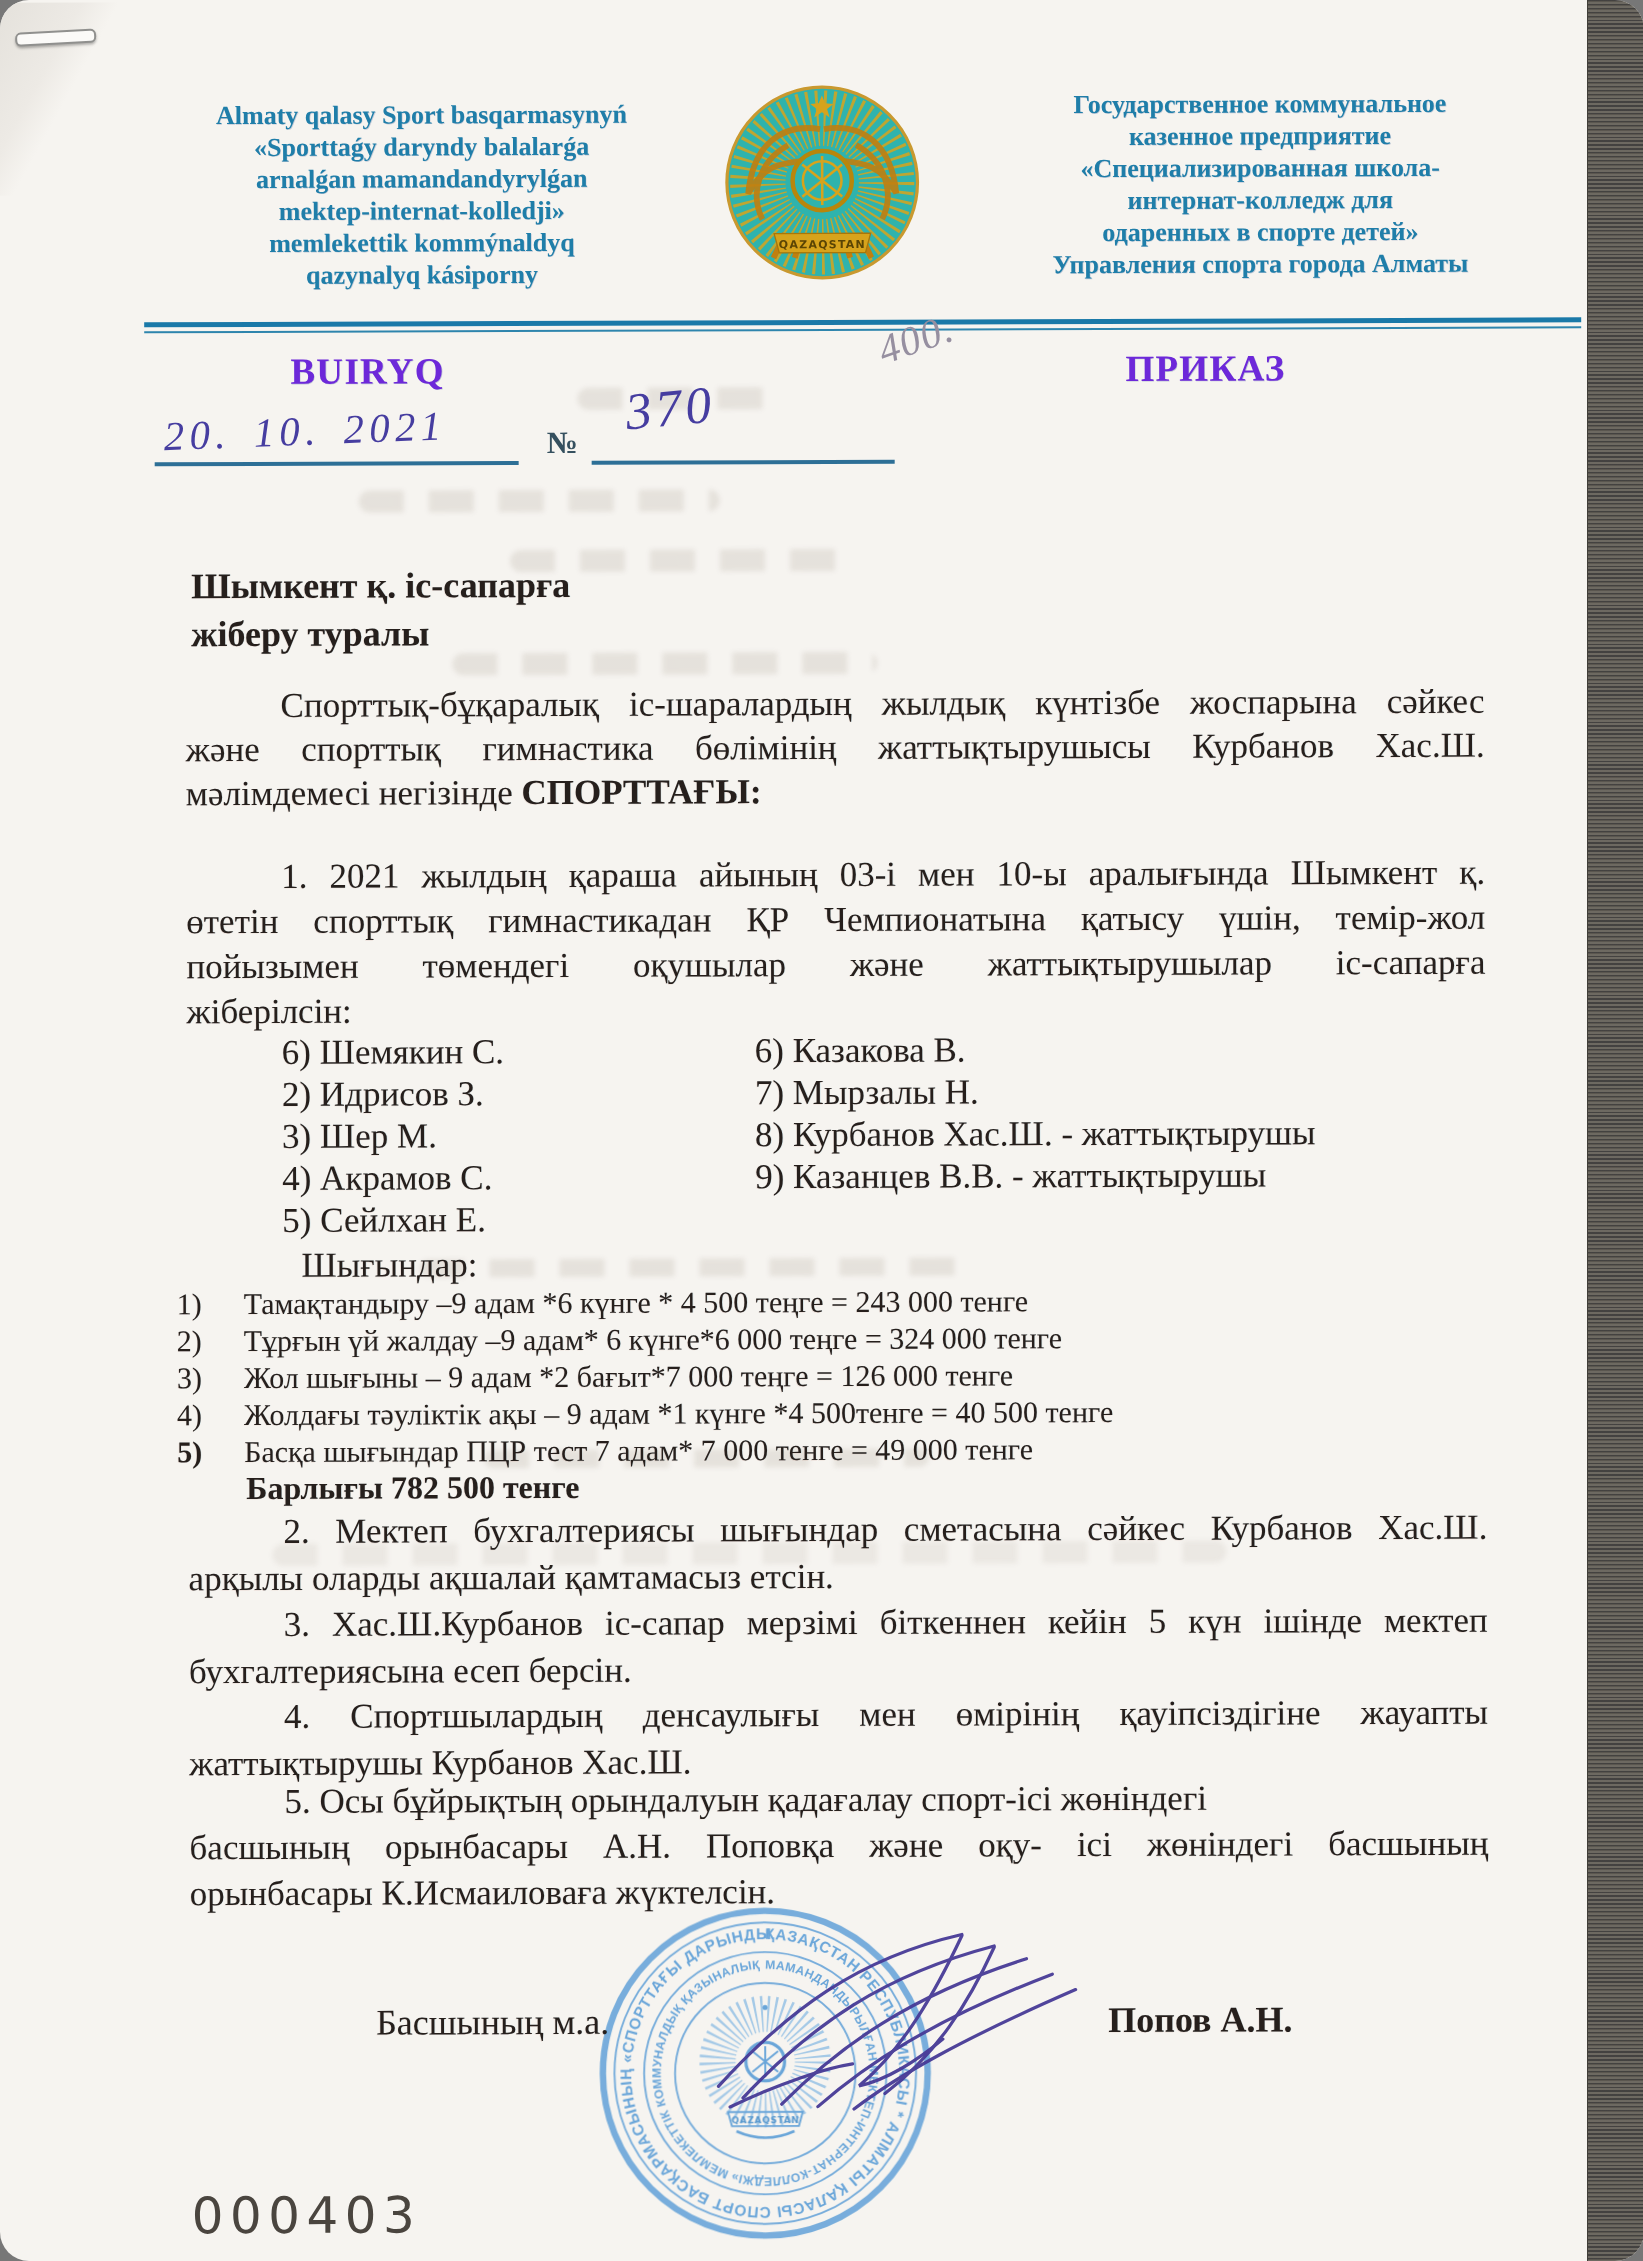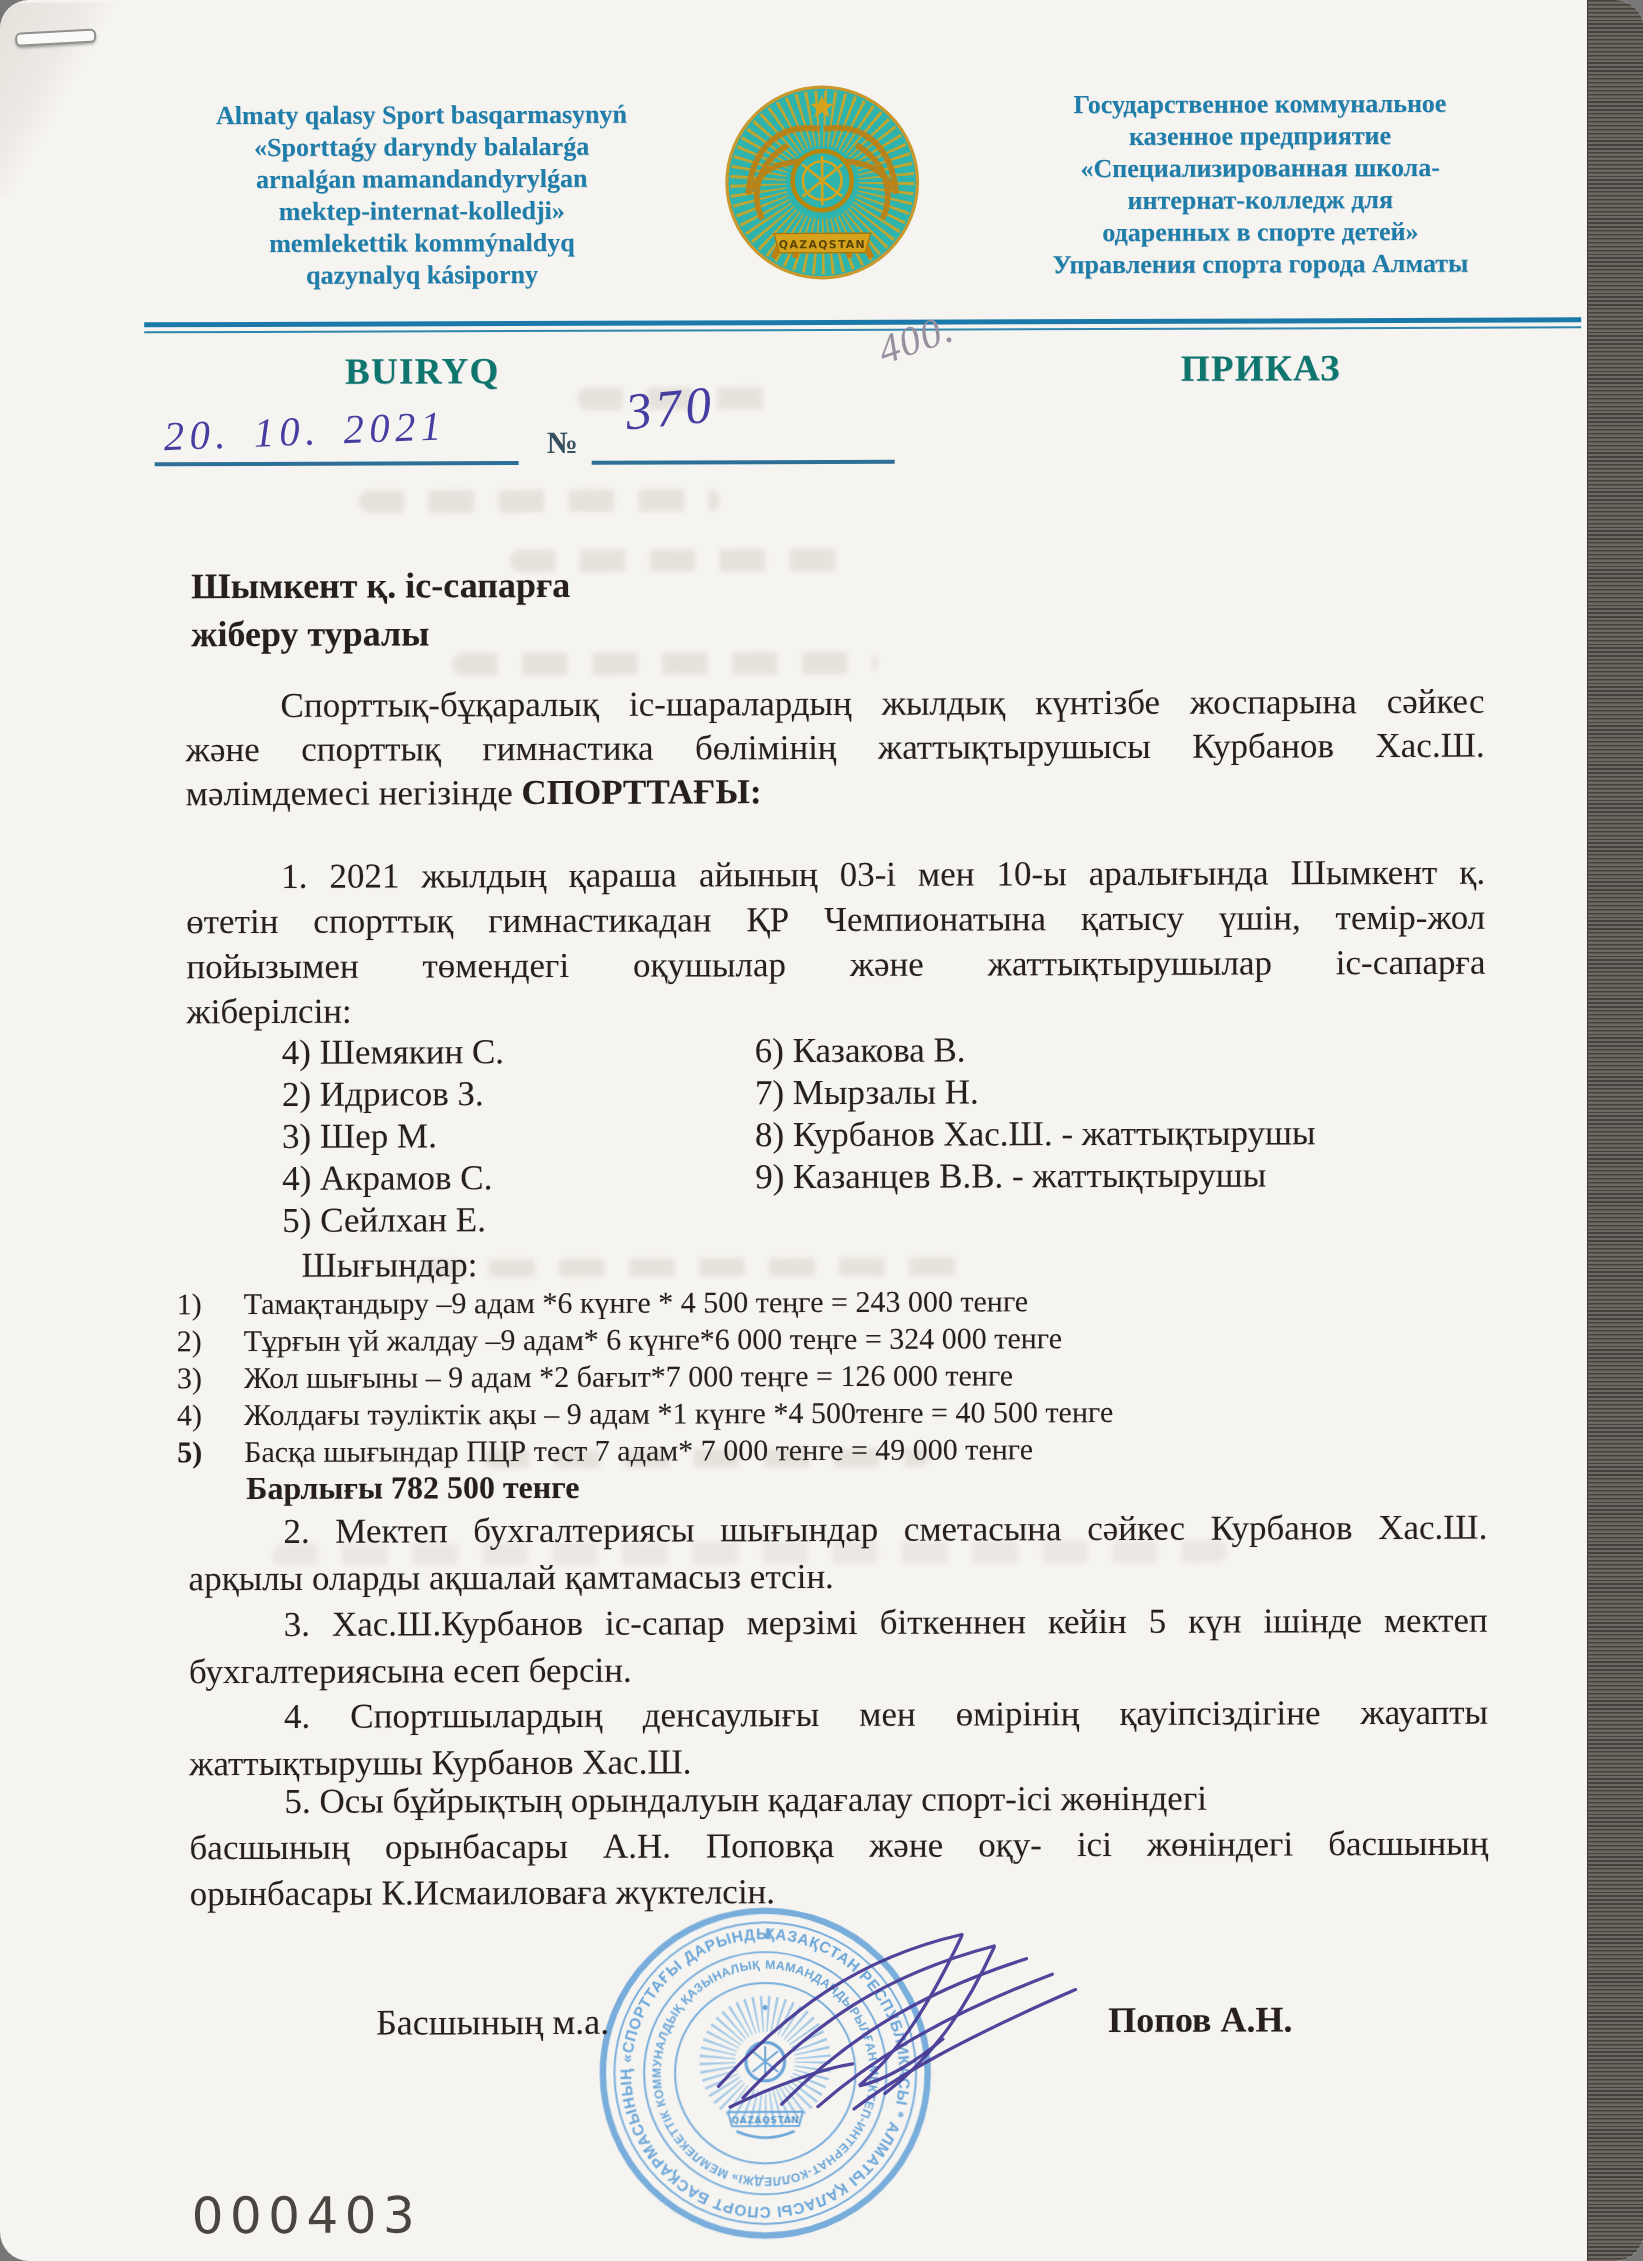--- a/index.html
+++ b/index.html
@@ -22,22 +22,22 @@
     background:repeating-linear-gradient(90deg, rgba(150,138,124,.38) 0 45px, rgba(0,0,0,0) 45px 70px);}
   
   .hdr{position:absolute;text-align:center;color:#1f7ea9;font-weight:bold;
        font-size:26px;line-height:32px;text-shadow:0.6px 0.6px 0 rgba(25,60,130,.22);}
   .hdr-kk{left:180px;top:98px;width:490px;}
   .hdr-ru{left:1012px;top:90px;width:503px;}
   .emblem{position:absolute;left:727px;top:84px;width:197px;height:197px;}
   .rule{position:absolute;left:147px;width:1437px;}
   .rule-a{top:320px;height:5.2px;background:#1a79a8;}
   .rule-b{top:329px;height:1.9px;background:#2e85ad;}
-  .title{position:absolute;color:#0f766e;font-weight:bold;font-size:37px;line-height:1;
-         letter-spacing:1.3px;text-align:center;text-shadow:0.6px 0.6px 0 rgba(25,60,130,.25);}
+  .title{position:absolute;color:#6d28d9;font-weight:bold;font-size:37px;line-height:1;
+         letter-spacing:1.3px;text-align:left;text-shadow:0.6px 0.6px 0 rgba(25,60,130,.25);}
   .title-kk{left:293px;top:351px;width:264px;}
   .title-ru{left:1128px;top:351px;width:271px;}
   .hand{position:absolute;font-style:italic;color:#463da0;}
   .pencil-number{left:880px;top:315px;font-size:41px;color:#968fa0;letter-spacing:1.3px;
                  transform:rotate(-19deg);}
   .date{left:166px;top:405px;font-size:41px;letter-spacing:5.2px;word-spacing:7.7px;transform:rotate(-2deg);}
   .order-no{left:628px;top:378px;font-size:52px;letter-spacing:3.9px;transform:rotate(-5deg);}
   .no-sign{position:absolute;left:549px;top:424px;font-weight:bold;font-size:31px;color:#35505f;}
   .uline{position:absolute;height:3.9px;background:#2d6f96;}
   .uline-date{left:157px;top:460px;width:364px;}
@@ -153,21 +153,21 @@
     </div>
 
     <div class="para p1 txt">
       <div class="jline indent">1. 2021 жылдың қараша айының 03-і мен 10-ы аралығында Шымкент қ.</div>
       <div class="jline">өтетін спорттық гимнастикадан ҚР Чемпионатына қатысу үшін, темір-жол</div>
       <div class="jline">пойызымен төмендегі оқушылар және жаттықтырушылар іс-сапарға</div>
       <div>жіберілсін:</div>
     </div>
 
     <div class="names col-l txt">
-      <div>4) Шемякин С.</div>
+      <div>6) Шемякин С.</div>
       <div>2) Идрисов З.</div>
       <div>3) Шер М.</div>
       <div>4) Акрамов С.</div>
       <div>5) Сейлхан Е.</div>
     </div>
     <div class="names col-r txt">
       <div>6) Казакова В.</div>
       <div>7) Мырзалы Н.</div>
       <div>8) Курбанов Хас.Ш. - жаттықтырушы</div>
       <div>9) Казанцев В.В. - жаттықтырушы</div>

